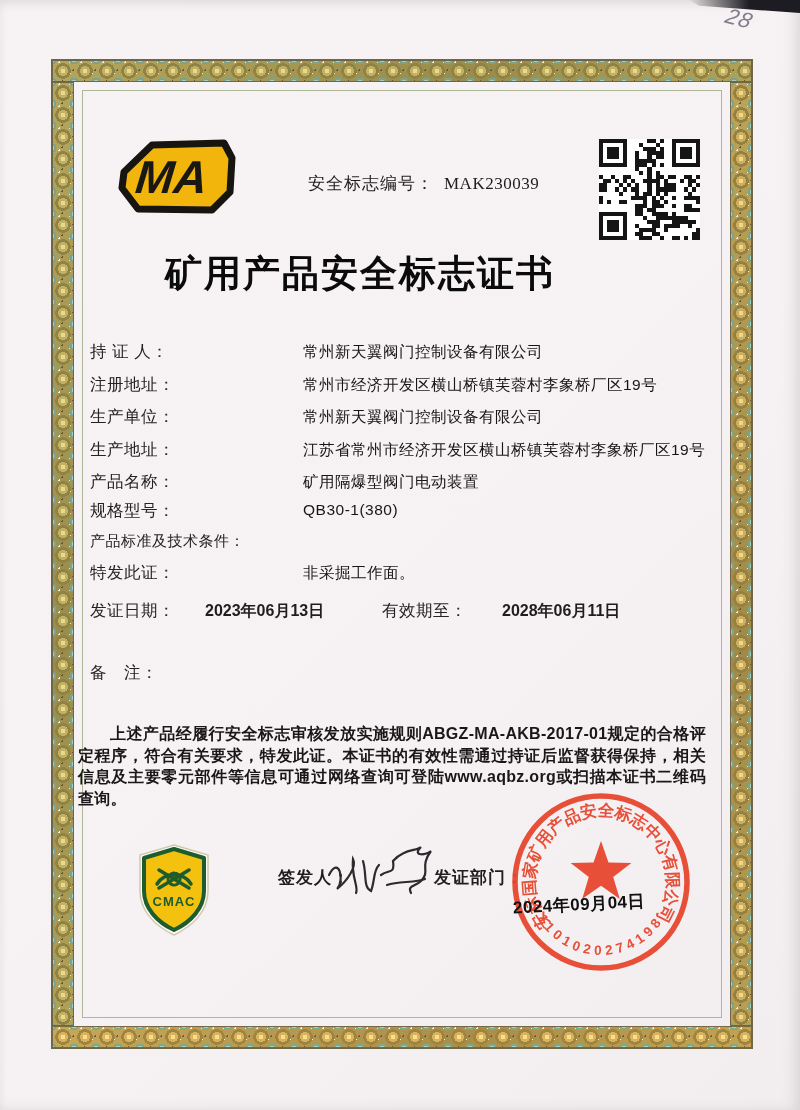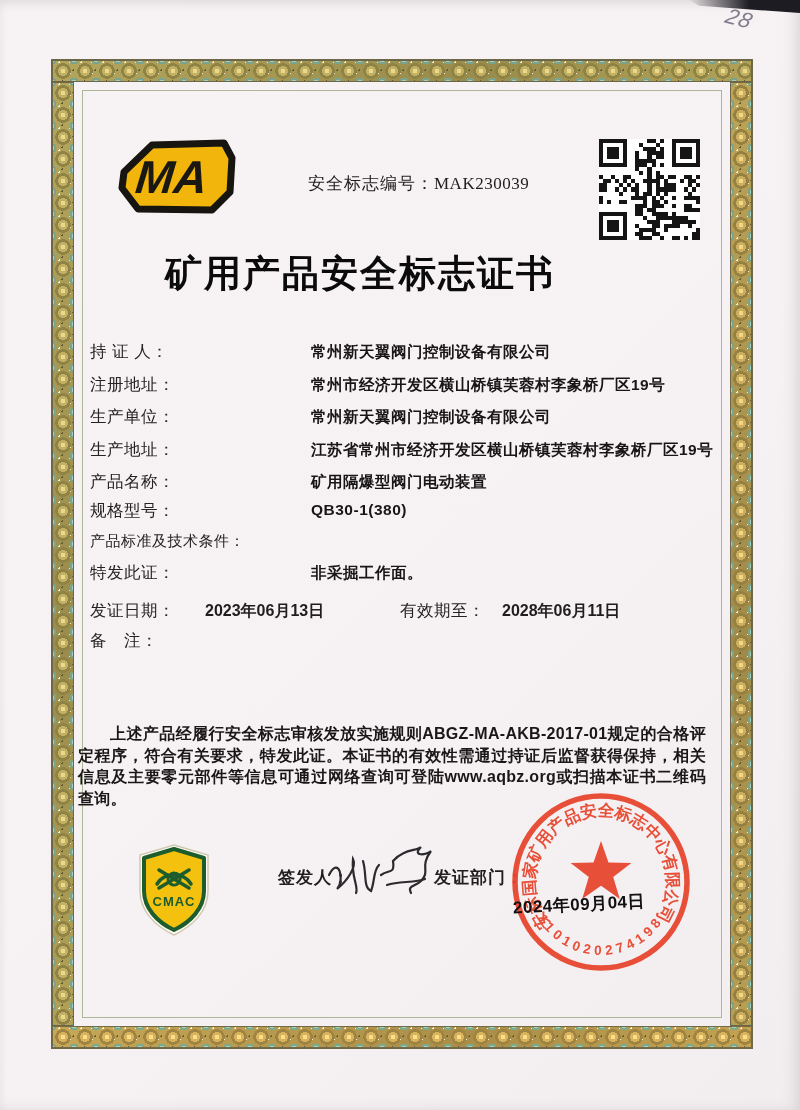--- a/index.html
+++ b/index.html
@@ -48,46 +48,46 @@
                  filter:hue-rotate(-8deg) saturate(1.15) brightness(1.03); }
   .band-left   { left:0; top:22px; bottom:22px; width:22px; }
   .band-right  { right:0; top:22px; bottom:22px; width:22px;
                  filter:hue-rotate(-5deg) saturate(1.08); }
   .inner-hairline {
     position:absolute; inset:30px; border:1px solid #aeb795; pointer-events:none;
   }
   
   .ma-logo { position:absolute; left:116px; top:136px; width:120px; height:82px; }
   .mark-no-line { position:absolute; left:308px; top:172px; font-size:17px; letter-spacing:1px; white-space:nowrap; }
-  .mark-no-line .val { font-family:"Liberation Serif", serif; letter-spacing:.5px; }
+  .mark-no-line .val { font-family:"Liberation Serif", serif; margin-left:10px; letter-spacing:.5px; }
   .qr { position:absolute; left:599px; top:139px; width:101px; height:101px; }
   .cert-title {
     position:absolute; left:52px; top:249px; width:616px;
     text-align:center; font-size:37px; font-weight:bold; color:#0c0b0c;
     letter-spacing:2px;
   }
   
   .frow { position:absolute; left:90px; white-space:nowrap; }
   .flabel { display:inline-block; font-size:16.5px; letter-spacing:.5px; color:#242223; }
-  .fvalue { font-size:15.5px; font-weight:bold; color:#171516; letter-spacing:.5px;margin-left:8px; }
+  .fvalue { font-size:15.5px; font-weight:normal; color:#171516; letter-spacing:.5px; }
   .rv { position:absolute; left:213px; top:1px; }
   .r0 { top:341px; } .r1 { top:374px; } .r2 { top:406px; } .r3 { top:439px; }
   .r4 { top:471px; } .r5 { top:500px; }
   .std-label { position:absolute; left:90px; top:532px; font-size:15px; }
   .std-value {
     position:absolute; left:268px; top:518px; width:445px;
     font-size:15px; font-weight:bold; line-height:21px; letter-spacing:.3px;
   }
   .scope-row { top:562px; }
   .dates-row { position:absolute; top:600px; left:90px; white-space:nowrap; }
   .dates-row .dv { font-size:16px; font-weight:bold; }
   .dv-issue { position:absolute; left:115px; top:1px; }
-  .dl-valid { position:absolute; left:310px; }
+  .dl-valid { position:absolute; left:292px; }
   .dv-valid { position:absolute; left:412px; top:1px; }
-  .remark-row { top:630px; }
+  .remark-row { top:662px; }
   
   .statement {
     position:absolute; left:78px; top:723px; width:628px;
     font-size:16px; font-weight:bold; line-height:21.5px;
     text-align:justify; text-indent:2em; color:#191718; letter-spacing:.3px;
   }
   
   .cmac { position:absolute; left:134px; top:842px; width:80px; height:96px; }
   .signer-label { position:absolute; left:278px; top:866px; font-size:17px; font-weight:bold; letter-spacing:1px; }
   .signature { position:absolute; left:323px; top:841px; width:118px; height:62px; }

